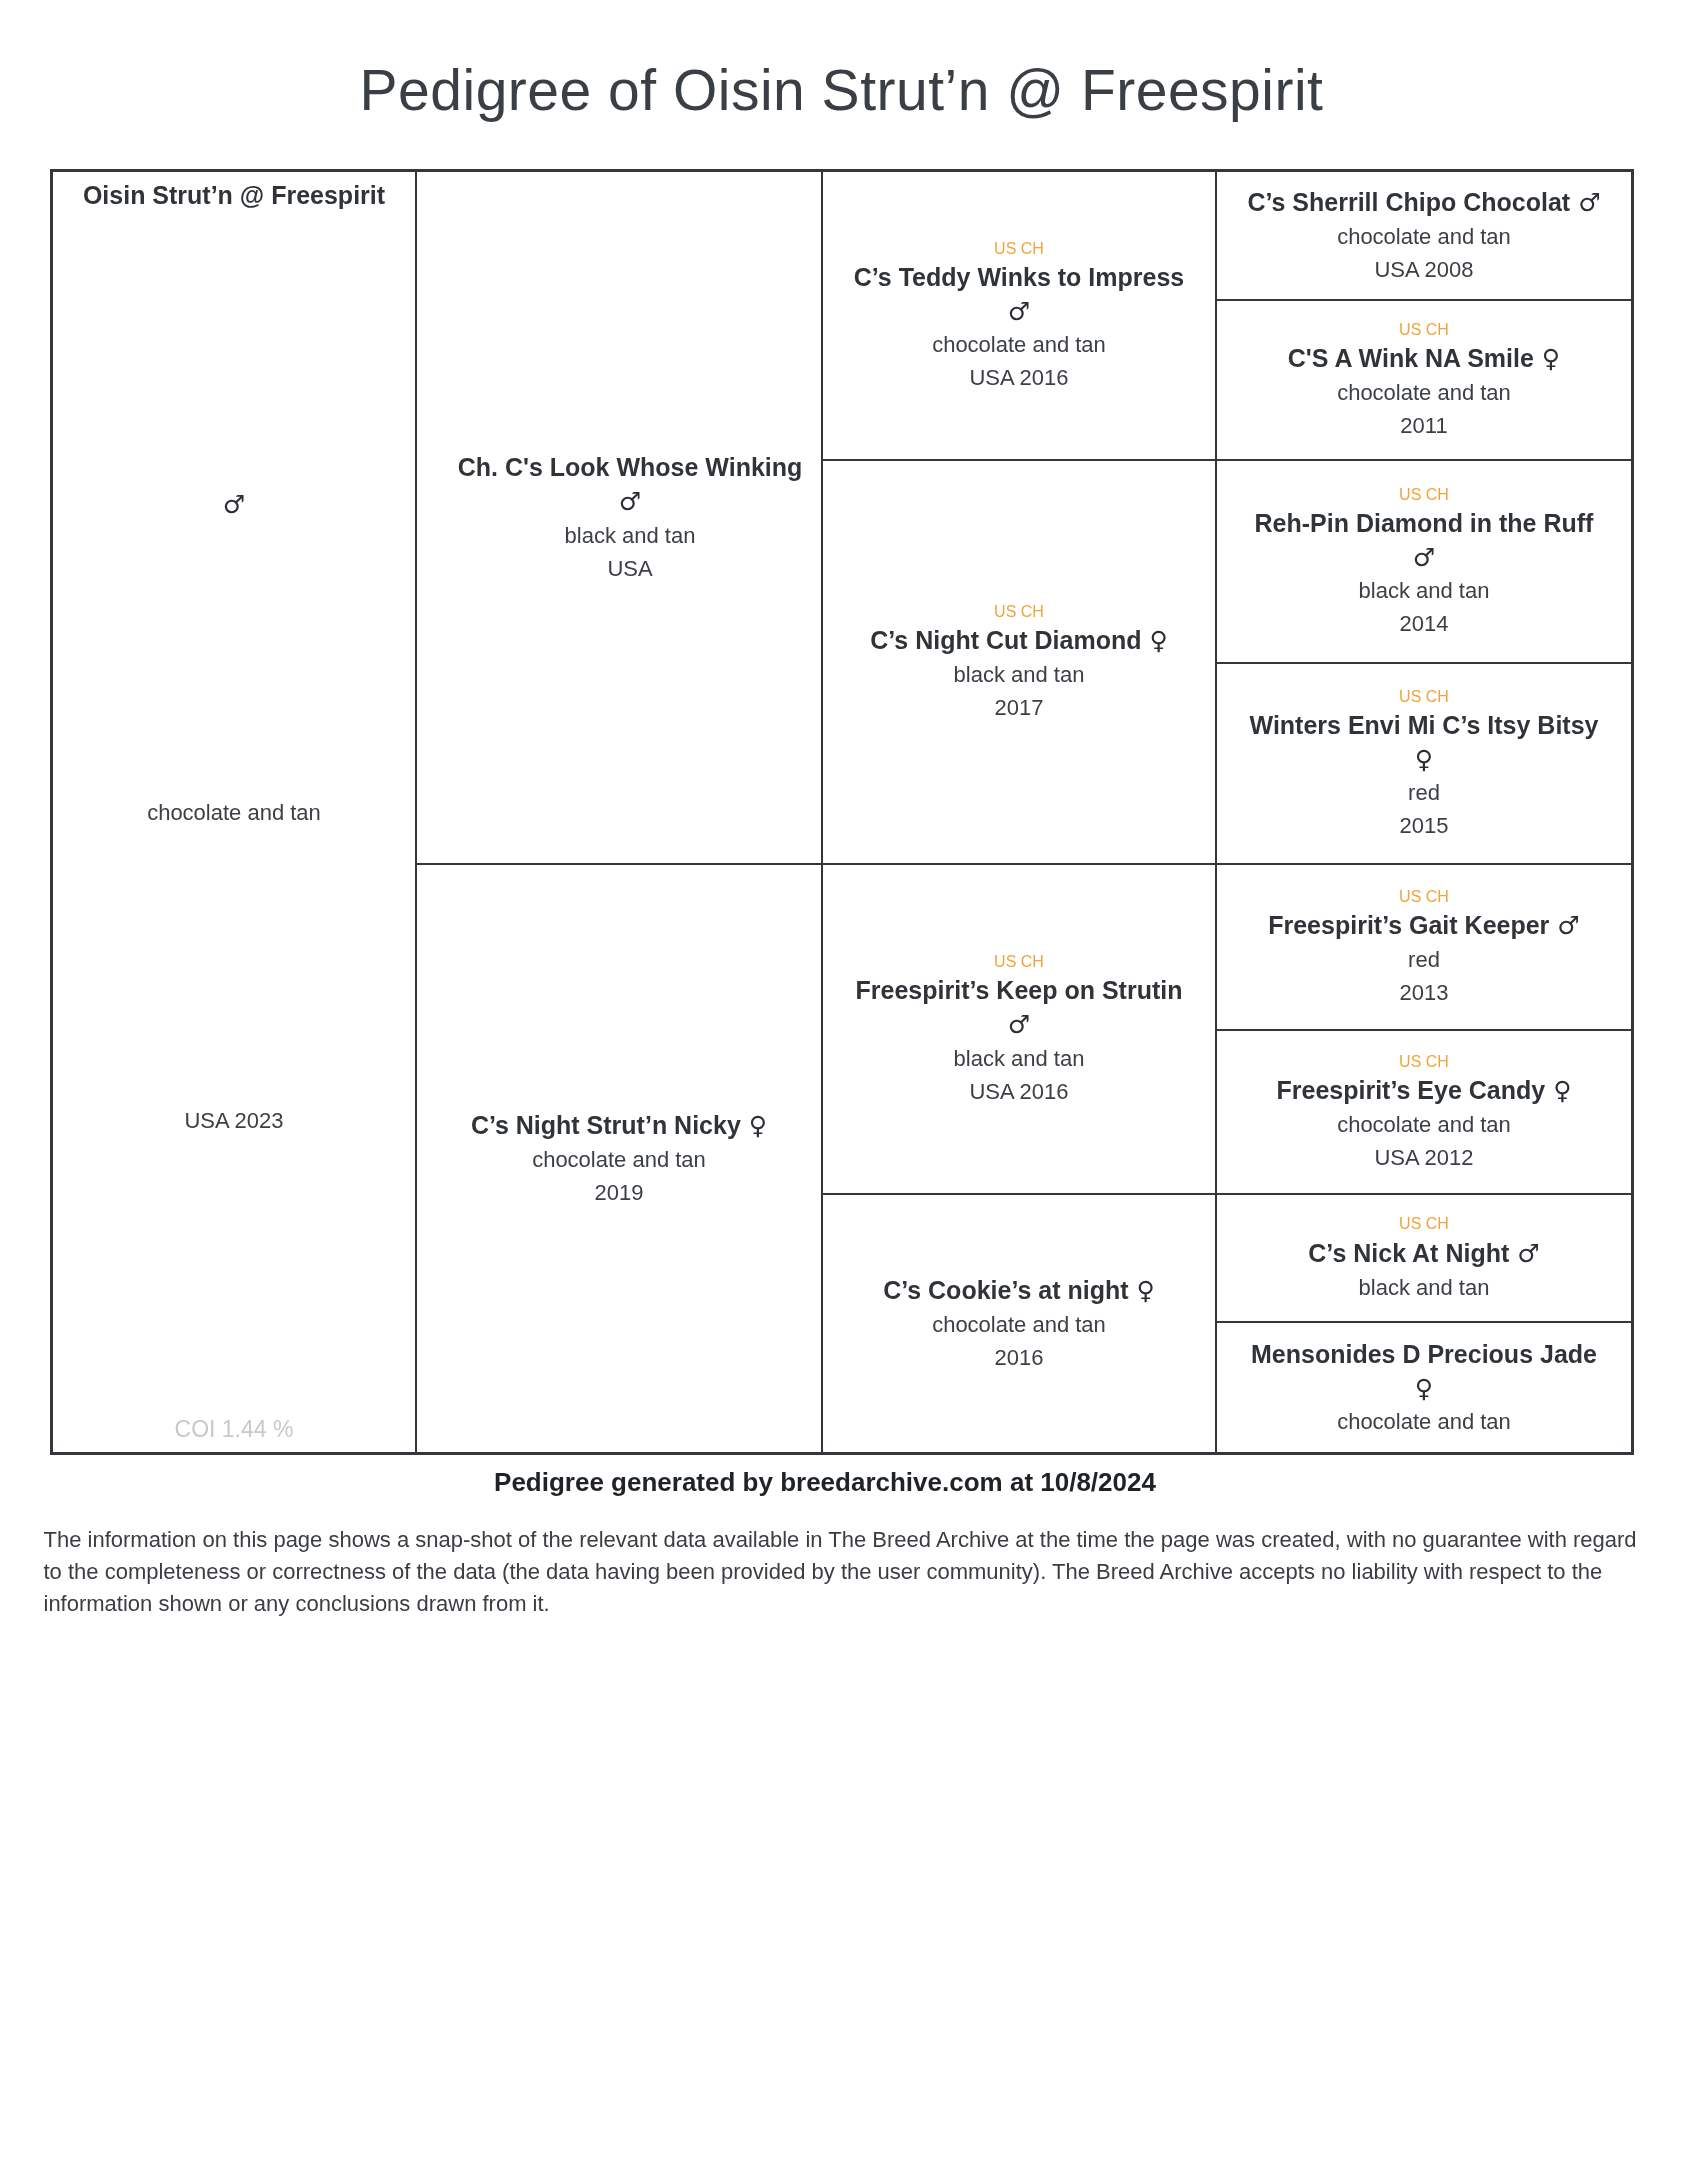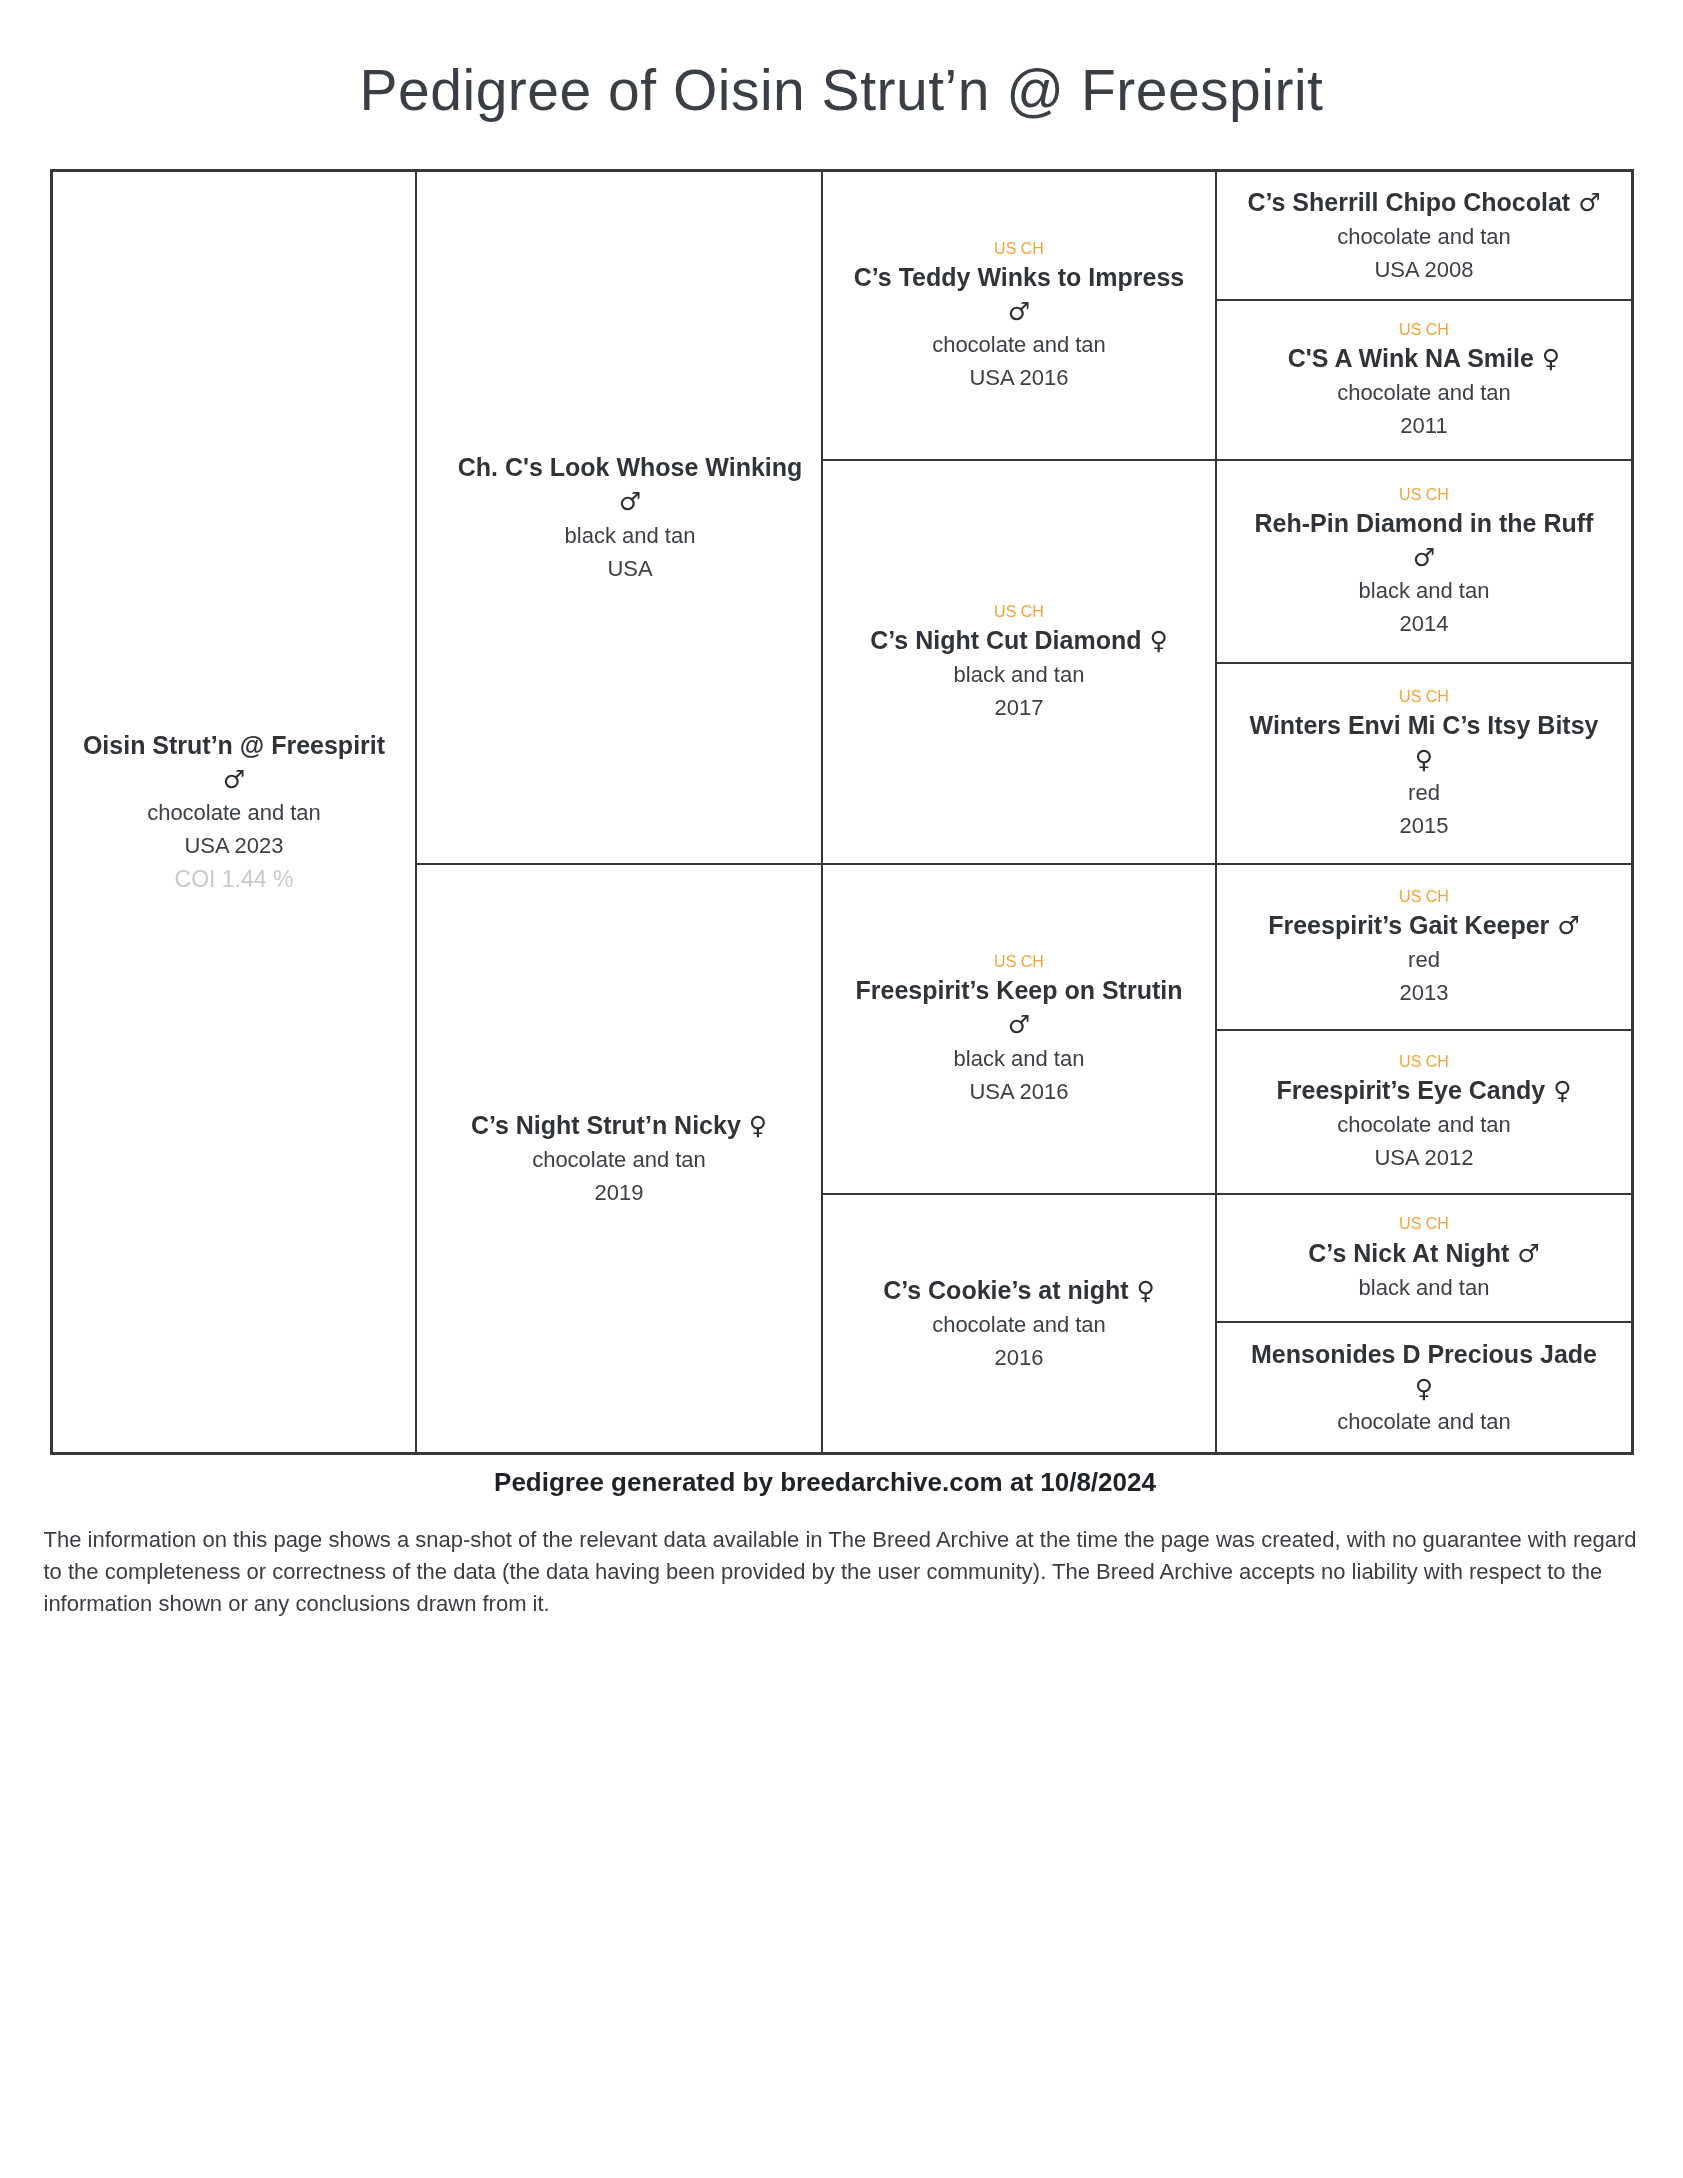--- a/index.html
+++ b/index.html
@@ -18,21 +18,21 @@
     grid-template-columns:364px 406px 394px 416px;
     grid-template-rows:129px 160px 203px 201px 166px 164px 128px 131px;
     border:2px solid #34373c;
     width:1580px;box-sizing:content-box;
   }
   .cell{
     border:1px solid #34373c;
     display:flex;flex-direction:column;justify-content:center;align-items:center;
     text-align:center;padding:6px 10px;box-sizing:border-box;overflow:hidden;
   }
-  .cell-subject{grid-column:1;grid-row:1/span 8;}
+  .cell-subject{grid-column:1;grid-row:1/span 8;justify-content:space-between;}
   .cell-sire{grid-column:2;grid-row:1/span 4;padding-left:32px;}
   .cell-dam{grid-column:2;grid-row:5/span 4;}
   .cell-gp1{grid-column:3;grid-row:1/span 2;}
   .cell-gp2{grid-column:3;grid-row:3/span 2;}
   .cell-gp3{grid-column:3;grid-row:5/span 2;}
   .cell-gp4{grid-column:3;grid-row:7/span 2;}
   .cell-gg1{grid-column:4;grid-row:1;}
   .cell-gg2{grid-column:4;grid-row:2;}
   .cell-gg3{grid-column:4;grid-row:3;}
   .cell-gg4{grid-column:4;grid-row:4;}

